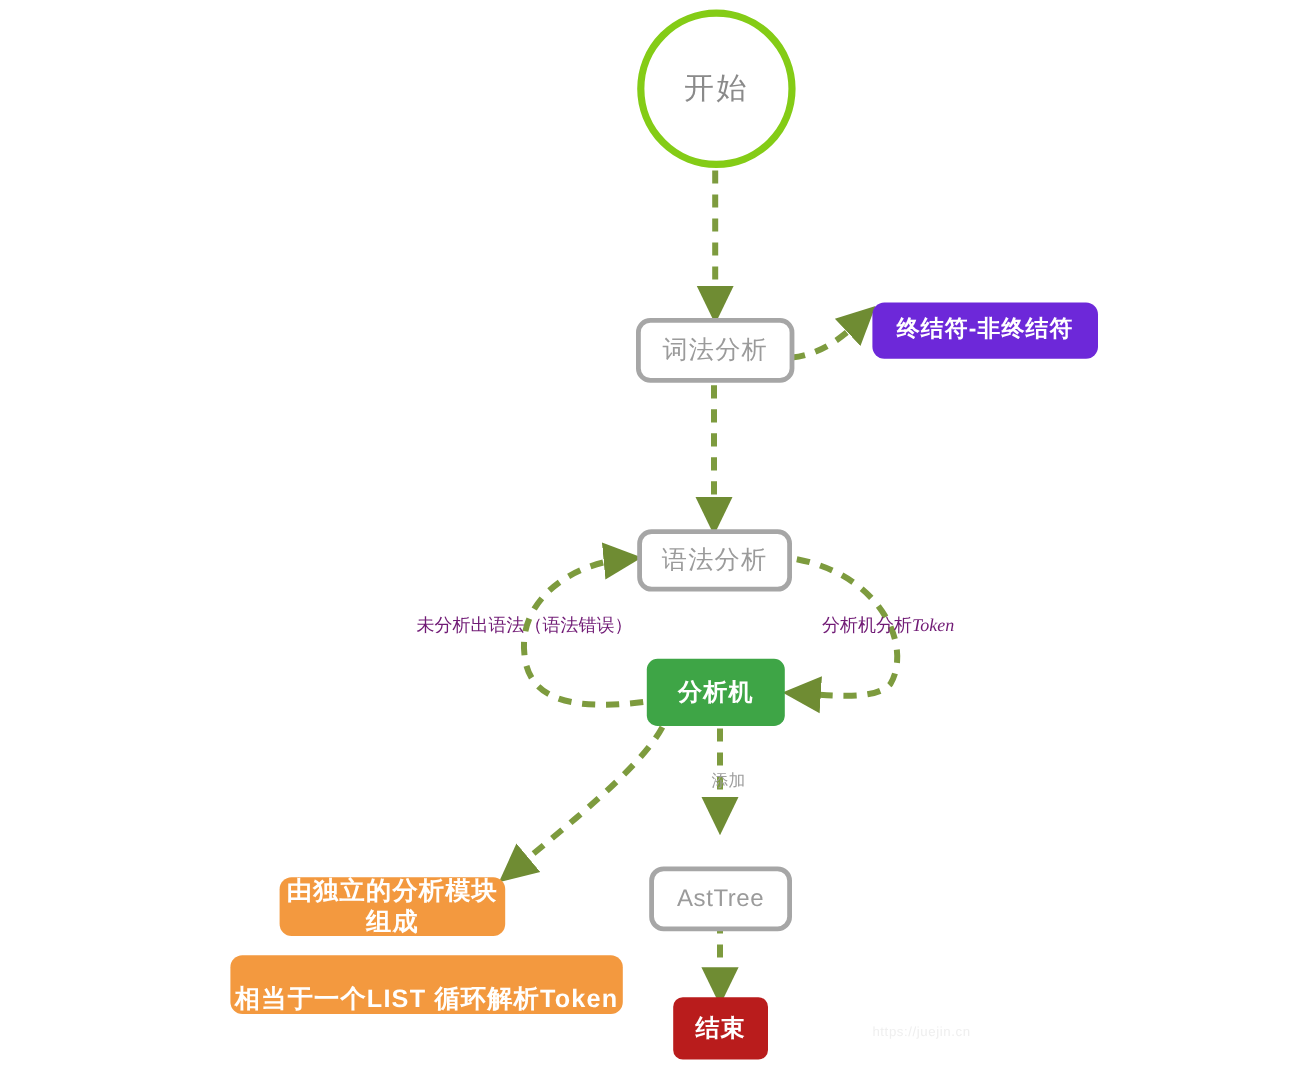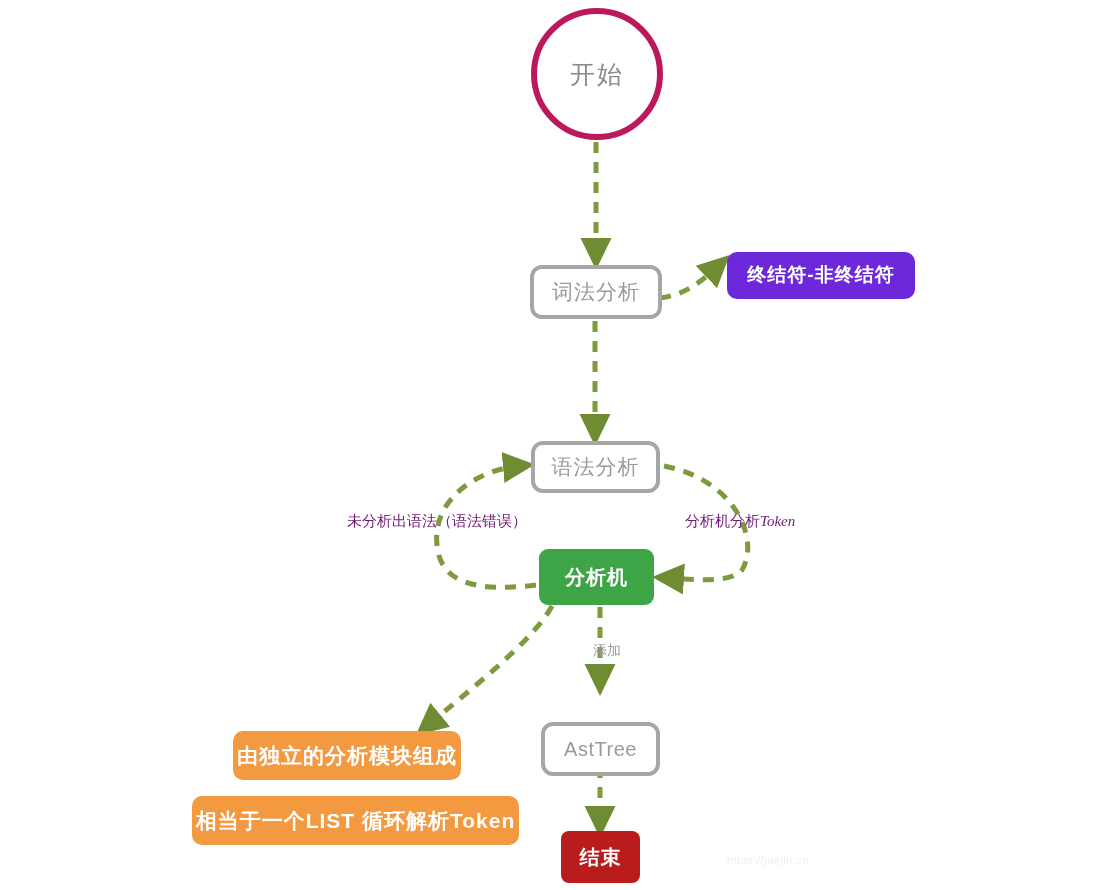--- a/index.html
+++ b/index.html
@@ -35,21 +35,21 @@
     text-align: center;
     line-height: 1.2;
   }
 
   
   .node-start {
     left: 531px;
     top: 8px;
     width: 132px;
     height: 132px;
-    border: 6px solid #be185d;
+    border: 6px solid #84cc16;
     border-radius: 50%;
     background: #ffffff;
     color: #8a8a8a;
     font-size: 25px;
     letter-spacing: 2px;
   }
 
   
   .node-box {
     background: #ffffff;
@@ -89,22 +89,22 @@
     font-size: 20px;
     letter-spacing: 1px;
     border-radius: 8px;
   }
   .node-orange {
     background: #F3993F;
     font-size: 21px;
     letter-spacing: 1px;
     border-radius: 10px;
   }
-  .node-note1 { left: 233px; top: 731px; width: 228px; height: 49px; }
-  .node-note2 { left: 192px; top: 796px; width: 327px; height: 49px; }
+  .node-note1 { left: 233px; top: 731px; width: 188px; height: 49px; }
+  .node-note2 { left: 192px; top: 796px; width: 327px; height: 49px; align-items: flex-end; }
 
   
   .edge-label {
     position: absolute;
     color: #701a75;
     white-space: nowrap;
   }
   .lbl-left {
     left: 347px; top: 512px;
     font-size: 15px;

